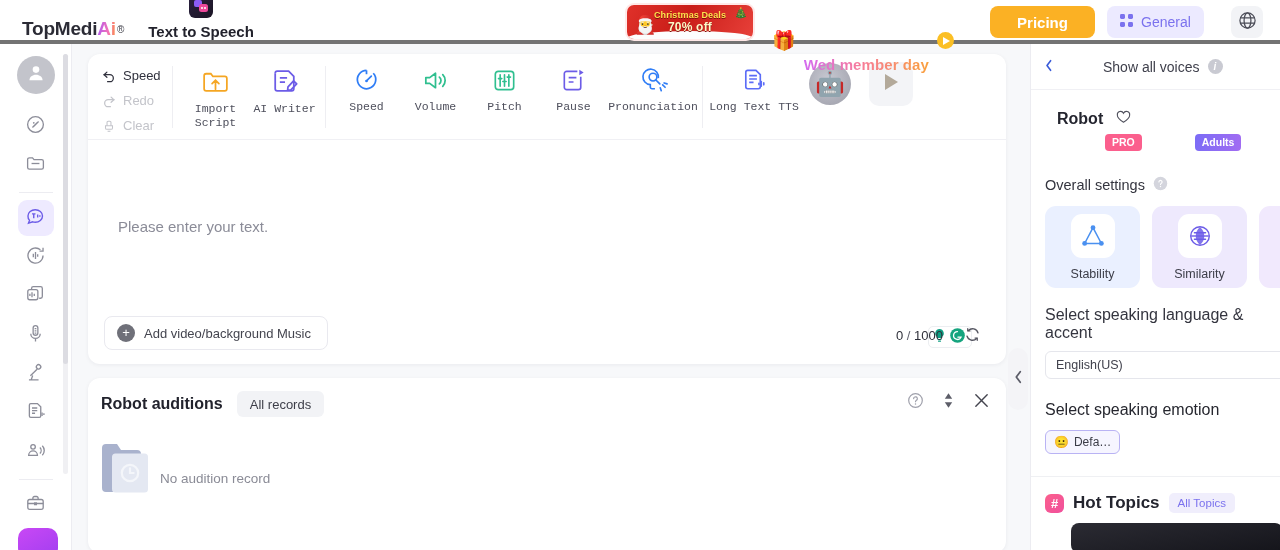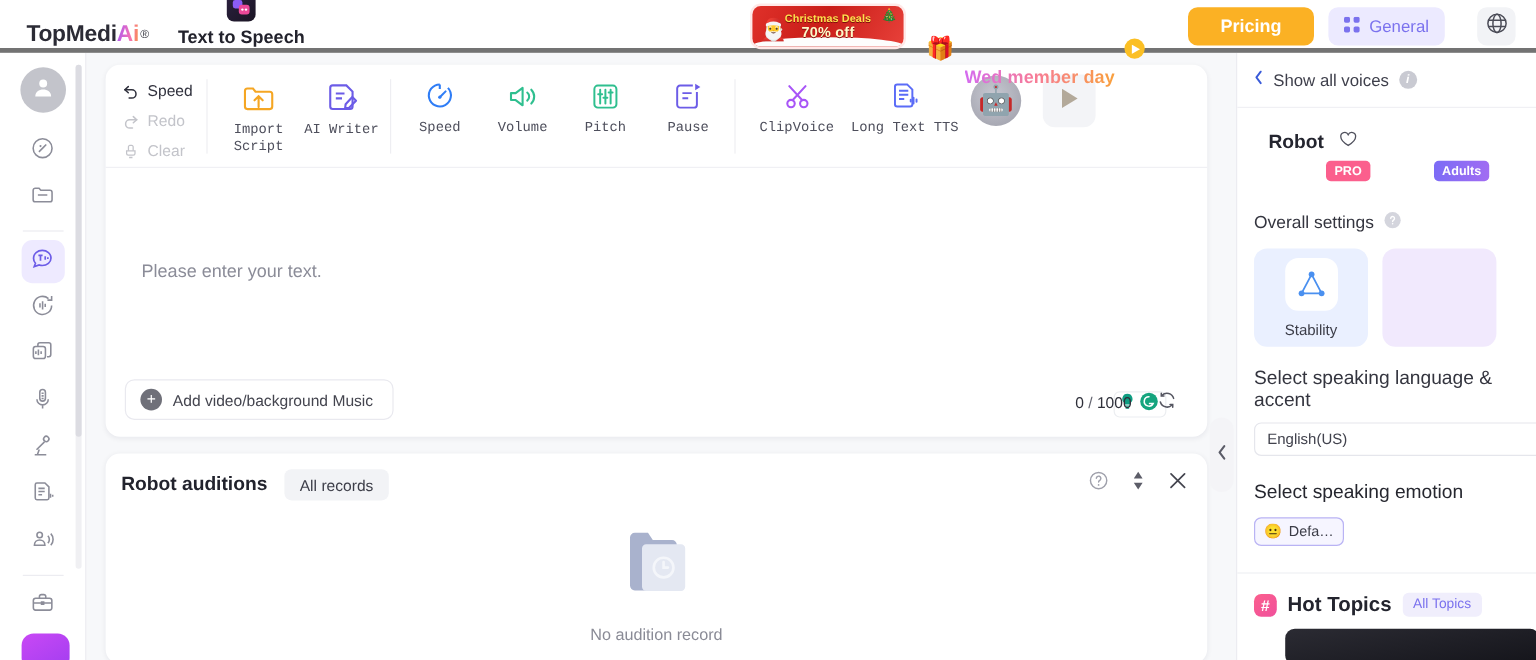--- a/index.html
+++ b/index.html
@@ -155,38 +155,38 @@
     position:absolute; left:88px; top:378px; width:918px; height:175px;
     background:#fff; border-radius:12px; box-shadow:0 1px 4px rgba(20,20,43,.06);
   }
   .recent-head { position:relative; height:52px; display:flex; align-items:center; padding-left:13px; gap:14px; }
   .recent-title { font-size:16px; font-weight:700; color:#22232d; }
   .all-records {
     height:26px; padding:0 13px; border-radius:6px; background:#f2f3f6;
     display:flex; align-items:center; font-size:13px; color:#3d3e49; cursor:pointer;
   }
   .recent-actions { position:absolute; right:16px; top:14px; display:flex; align-items:center; gap:19px; }
-  .empty { display:flex; flex-direction:column; align-items:center; margin-top:6px; }
+  .empty { display:flex; flex-direction:row; align-items:center; margin-top:6px; }
   .empty-label { font-size:13.5px; color:#8a8b96; margin-top:12px; }
 
   
   .collapse {
     position:absolute; left:1008px; top:348px; width:20px; height:62px;
     background:#f4f4f7; border-radius:11px;
     display:flex; align-items:center; justify-content:center; cursor:pointer; z-index:15;
   }
 
   
   .right {
     position:absolute; left:1030px; top:44px; width:250px; height:506px;
     background:#fff; border-left:1px solid #ececf1; overflow:hidden;
   }
   .rp-head { height:46px; display:flex; align-items:center; gap:8px; padding-left:14px;
     border-bottom:1px solid #f0f0f4; }
-  .rp-head-text { font-size:14px; color:#3e3f4b; }
+  .rp-head-text { font-size:14px; color:#3e3f4b;margin-left:42px; }
   .info-dot { width:15px; height:15px; border-radius:50%; background:#c9cad2;
     color:#fff; font-size:10px; font-weight:700; display:flex; align-items:center;
     justify-content:center; font-style:italic; }
   .voice-row { display:flex; align-items:center; gap:12px; padding:14px 0 12px 14px; }
   .voice-big {
     width:52px; height:52px; border-radius:50%; position:relative; overflow:hidden;
     background:radial-gradient(circle at 45% 40%,#bdbec8,#96979f);
     display:flex; align-items:center; justify-content:center; font-size:30px; cursor:pointer;
   }
   .voice-big .ply { position:absolute; left:50%; top:50%; transform:translate(-50%,-50%); }
@@ -487,33 +487,34 @@
           <span class="tb-label">Pitch</span>
         </div>
         <div class="tb-item">
           <svg width="29" height="29" viewBox="0 0 30 30" fill="none" stroke="#6c5ce7" stroke-width="1.7">
             <path d="M22.5 11v11a2.5 2.5 0 01-2.5 2.5H8A2.5 2.5 0 015.5 22V8A2.5 2.5 0 018 5.5h11"></path>
             <path d="M10 12h8M10 16.5h5"></path>
             <path d="M21 4l4.5 2.8L21 9.5z" fill="#6c5ce7" stroke="none"></path>
           </svg>
           <span class="tb-label">Pause</span>
         </div>
+        <div class="tb-item wide">
+          <svg width="29" height="29" viewBox="0 0 30 30" fill="none" stroke="#2f7df6" stroke-width="1.7">
+            <path d="M16.5 23.5h-3a1.8 1.8 0 01-1.8-1.8v-2.4A8 8 0 1120 12.5"></path>
+            <circle cx="14.5" cy="11.5" r="4"></circle>
+            <path d="M17.5 14.5l4 4" stroke-linecap="round"></path>
+            <path d="M24.5 19.5l2.5 2.5M22 22.5l1 3M26 17.5l3 1" stroke-linecap="round"></path>
+          </svg>
+          <span class="tb-label">Pronunciation</span>
+        </div>
       </div>
 
       <div class="tb-divider" style="margin-left:4px"></div>
 
       <div class="tb-group" style="margin-left:6px">
-        <div class="tb-item wide">
-          <svg width="29" height="29" viewBox="0 0 30 30" fill="none" stroke="#a855f7" stroke-width="1.8" stroke-linecap="round">
-            <path d="M8 6l11 12M22 6L11 18"></path>
-            <circle cx="9.5" cy="21" r="3.2"></circle>
-              <circle cx="20.5" cy="21" r="3.2"></circle>
-          </svg>
-          <span class="tb-label">ClipVoice</span>
-        </div>
         <div class="tb-item wide">
           <svg width="29" height="29" viewBox="0 0 30 30" fill="none" stroke="#5b6cf7" stroke-width="1.7">
             <path d="M6 6.5a2 2 0 012-2h8.5l4.5 4.5v12.5a2 2 0 01-2 2H8a2 2 0 01-2-2z"></path>
             <path d="M9.5 10h8M9.5 13.5h8M9.5 17h4.5"></path>
             <path d="M22 16v5M24.6 17.5v2M19.6 17.8v1.4" stroke-linecap="round"></path>
           </svg>
           <span class="tb-label">Long Text TTS</span>
         </div>
       </div>
 
@@ -672,20 +673,31 @@
         <span class="setting-ic">
           <svg width="26" height="26" viewBox="0 0 28 28" fill="none" stroke="#4a90f0" stroke-width="1.6">
             <path d="M14 5L23 22H5z"></path>
             <circle cx="14" cy="5" r="2.6" fill="#4a90f0" stroke="none"></circle>
             <circle cx="5" cy="22" r="2.6" fill="#4a90f0" stroke="none"></circle>
             <circle cx="23" cy="22" r="2.6" fill="#4a90f0" stroke="none"></circle>
           </svg>
         </span>
         <span class="setting-label">Stability</span>
       </div>
+      <div class="setting s2">
+        <span class="setting-ic">
+          <svg width="26" height="26" viewBox="0 0 28 28" fill="none" stroke="#6c5ce7" stroke-width="1.5">
+            <circle cx="14" cy="14" r="10"></circle>
+            <path d="M4.5 14h19"></path>
+            <path d="M8 10.5h12M8 17.5h12" stroke-linecap="round"></path>
+            <path d="M14 4.3c3 2.6 4.6 6 4.6 9.7s-1.6 7.1-4.6 9.7c-3-2.6-4.6-6-4.6-9.7S11 6.9 14 4.3z" fill="#6c5ce7" fill-opacity=".85" stroke="none"></path>
+          </svg>
+        </span>
+        <span class="setting-label">Similarity</span>
+      </div>
       <div class="setting s3">
         
         
       </div>
     </div>
 
     <div class="lang-label">Select speaking language &amp; accent</div>
     <div class="lang-select">English(US)</div>
 
     <div class="emo-label">Select speaking emotion</div>

